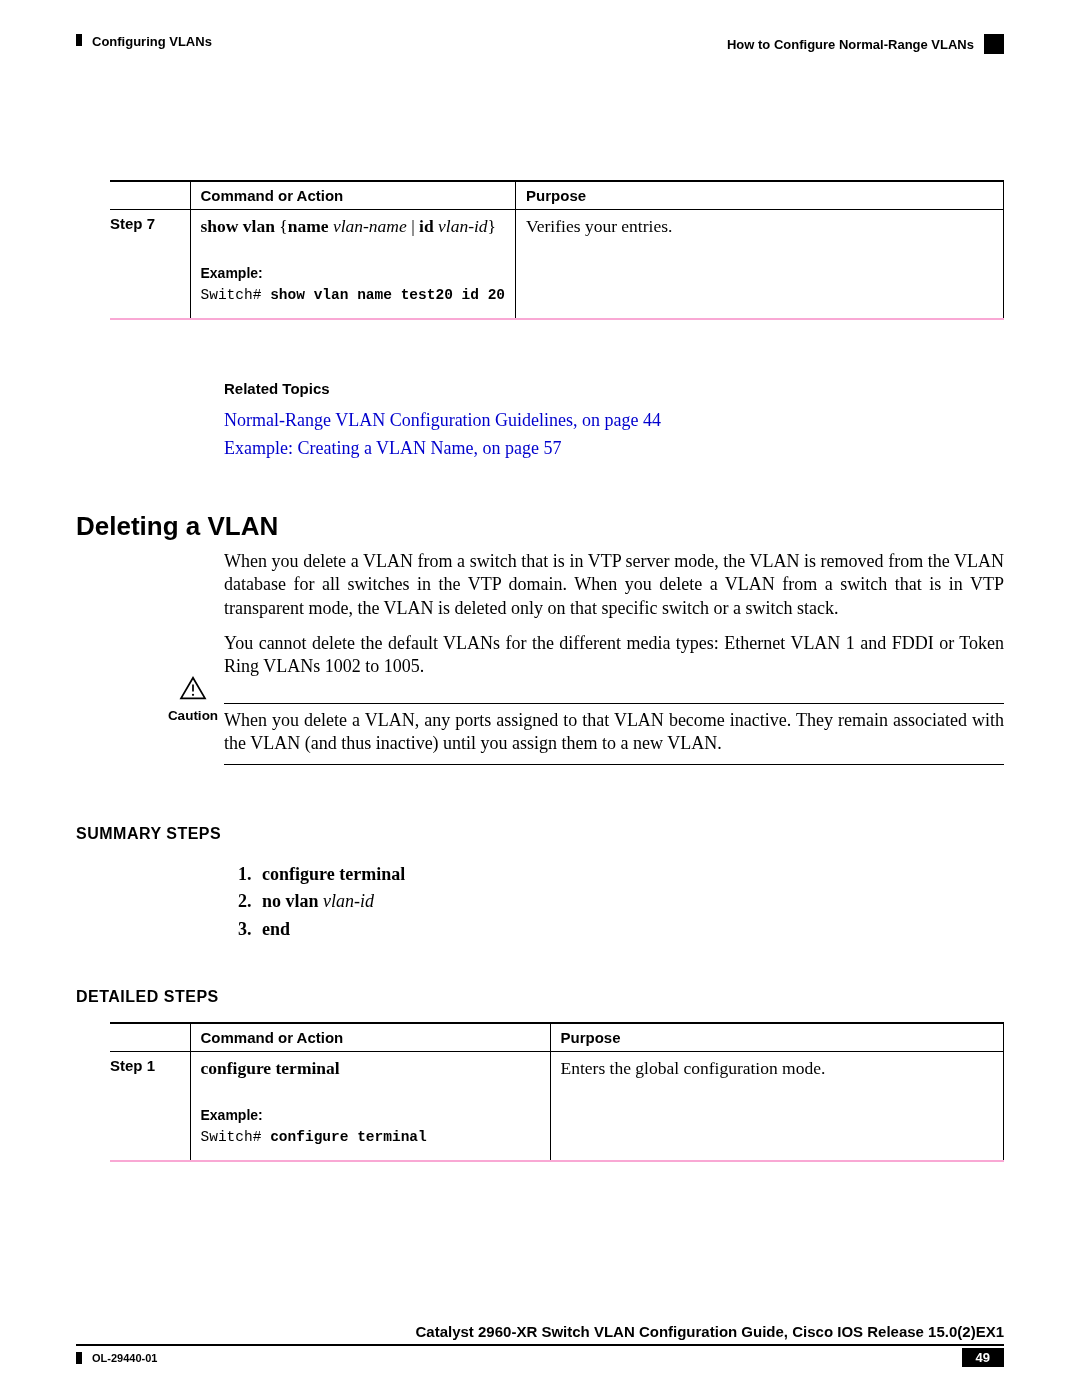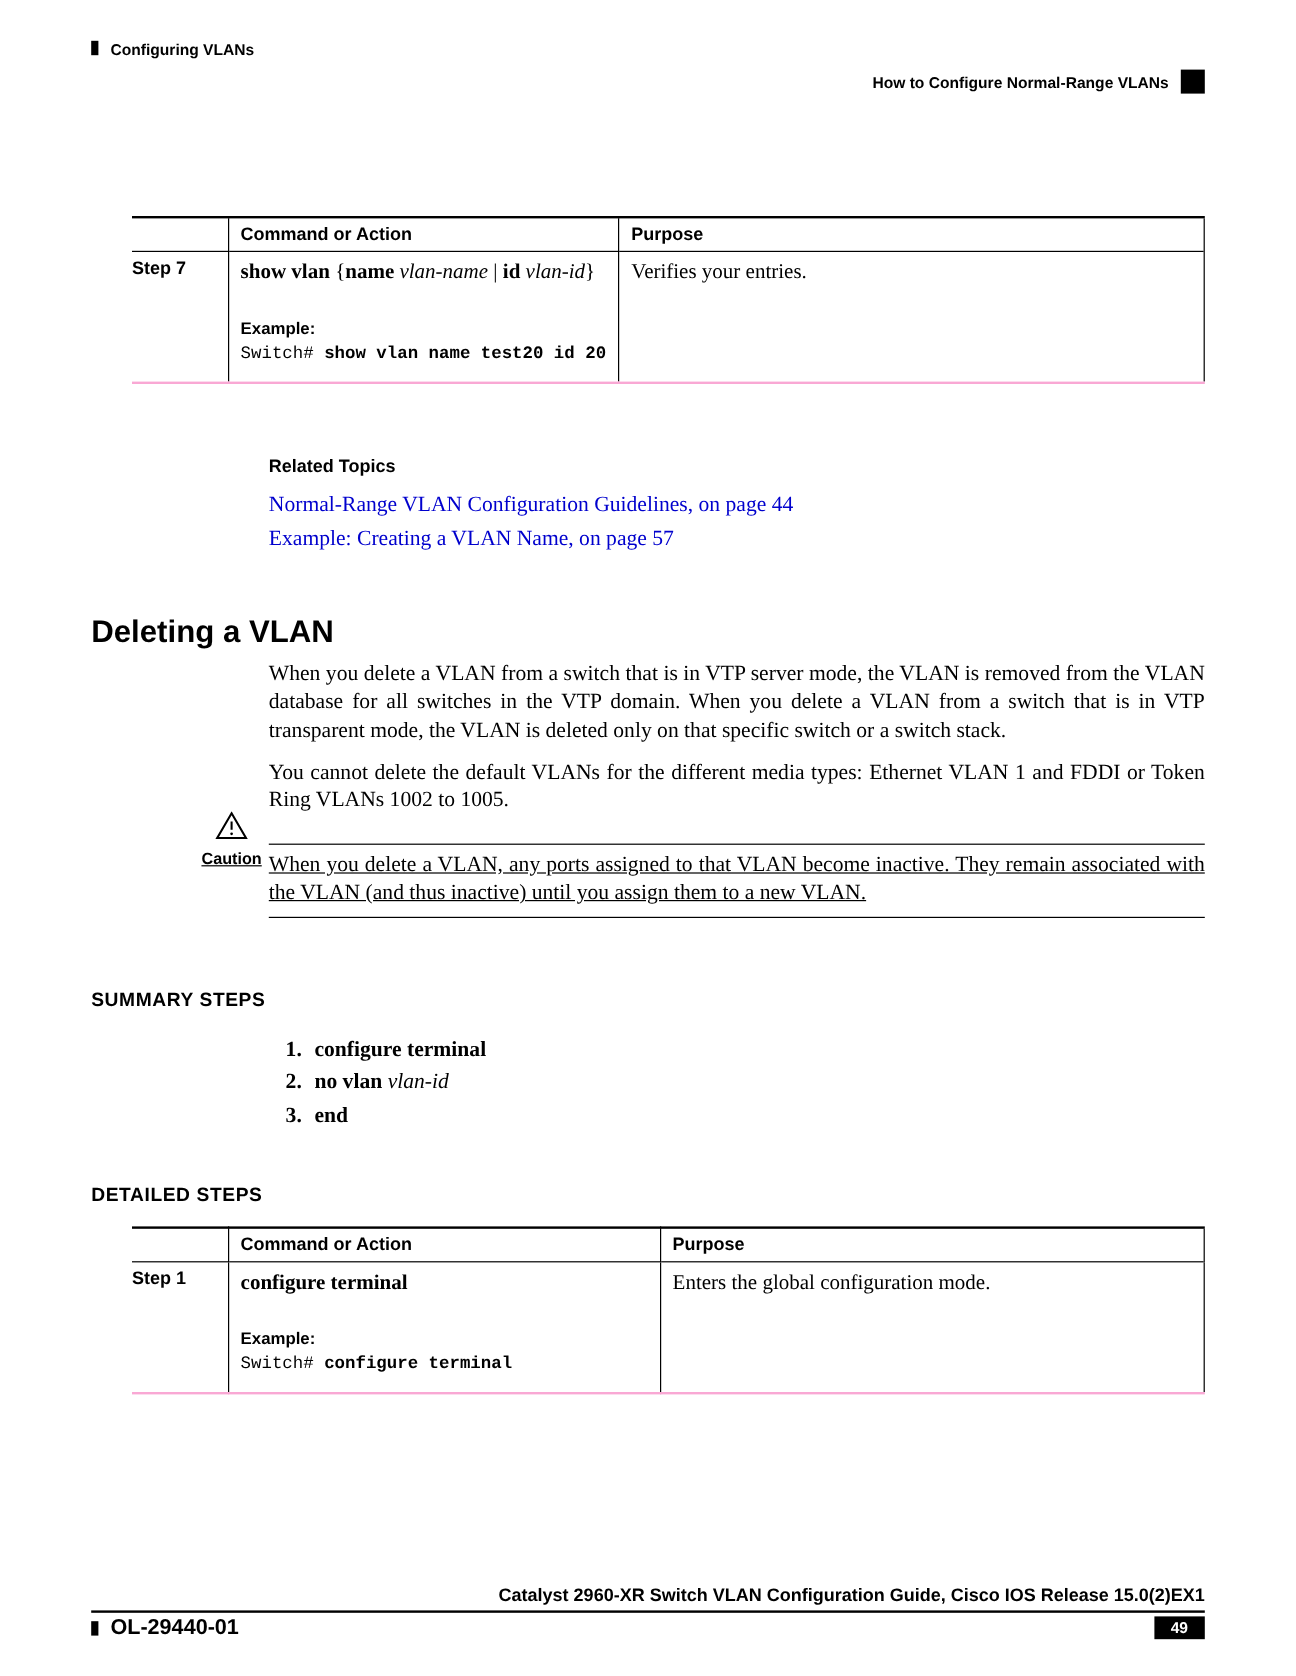--- a/index.html
+++ b/index.html
@@ -11,21 +11,21 @@
     font-size: 17.5px;
     color: #000;
     position: relative;
     padding: 34px 76px 34px 76px;
   }
 
   .top-header { position: relative; height: 56px; }
   .top-left-group { position: absolute; left: 0; top: 0; display: flex; align-items: flex-start; }
   .top-left-bar { width: 6px; height: 12px; background: #000; margin-right: 10px; }
   .top-left-text { font-family: Arial, Helvetica, sans-serif; font-weight: bold; font-size: 13px; }
-  .top-right-group { position: absolute; right: 0; top: 24px; display: flex; align-items: center; }
+  .top-right-group { position: absolute; right: 0; top: 0; display: flex; align-items: center; }
   .top-right-text { font-family: Arial, Helvetica, sans-serif; font-weight: bold; font-size: 13px; margin-right: 10px; }
   .top-right-square { width: 20px; height: 20px; background: #000; }
 
   .table-block { margin-left: 34px; margin-right: 0; }
   table { border-collapse: collapse; width: 100%; }
   th, td { border-left: 1px solid #000; border-right: 1px solid #000; vertical-align: top; }
   th { font-family: Arial, Helvetica, sans-serif; font-weight: bold; font-size: 15px; text-align: left; padding: 5px 10px; }
   thead tr { border-top: 2px solid #000; border-bottom: 1px solid #000; }
   tbody tr.lastrow { border-bottom: 2px solid #f9a8d4; }
   td.step-col { width: 80px; padding: 5px 10px 5px 0; font-family: Arial, Helvetica, sans-serif; font-weight: bold; font-size: 15px; border-left: none; }
@@ -41,21 +41,21 @@
   .example-code .mono-bold { font-weight: bold; }
 
   .related-block { margin-left: 148px; margin-top: 60px; }
   .related-head { font-family: Arial, Helvetica, sans-serif; font-weight: bold; font-size: 15px; margin-bottom: 10px; }
   .related-link { color: #0000cd; font-family: "Times New Roman", serif; font-size: 18px; line-height: 1.55; }
 
   .section-title { font-family: Arial, Helvetica, sans-serif; font-weight: bold; font-size: 26px; margin-left: 0; margin-top: 48px; margin-bottom: 8px; }
   .body-text { margin-left: 148px; font-size: 18px; line-height: 1.3; }
   .body-para { margin-bottom: 12px; text-align: justify; }
 
-  .caution-block { margin-top: 24px; margin-left: 86px; text-decoration: underline; }
+  .caution-block { margin-top: 24px; margin-left: 86px; }
   .caution-hr-wrap { margin-left: 62px; }
   .caution-hr { border: none; border-top: 1px solid #000; margin: 0; }
   .caution-row { display: flex; align-items: flex-start; margin-top: 4px; }
   .caution-icon-col { width: 62px; display: flex; flex-direction: column; align-items: center; padding-top: 0; }
   .warn-triangle { width: 28px; height: 24px; margin-top: -32px; margin-bottom: 6px; }
   .caution-label { font-family: Arial, Helvetica, sans-serif; font-weight: bold; font-size: 13.5px; margin-top: 2px; }
   .caution-text { flex: 1; font-size: 18px; line-height: 1.3; padding-top: 1px; text-align: justify; }
   .caution-hr-bottom { margin-top: 8px; }
 
   .steps-heading { font-family: Arial, Helvetica, sans-serif; font-weight: bold; font-size: 16px; margin-top: 60px; letter-spacing: 0.5px; }
@@ -64,21 +64,21 @@
   .summary-item .num { font-weight: bold; margin-right: 6px; }
   .summary-item .sbold { font-weight: bold; }
   .summary-item .sital { font-style: italic; }
 
   .bottom-footer { position: absolute; bottom: 30px; left: 76px; right: 76px; }
   .footer-line1 { text-align: right; font-family: Arial, Helvetica, sans-serif; font-weight: bold; font-size: 15px; margin-bottom: 4px; }
   .footer-hr { border: none; border-top: 2.5px solid #000; }
   .footer-line2 { display: flex; align-items: center; justify-content: space-between; margin-top: 2px; }
   .footer-left { display: flex; align-items: center; }
   .footer-left-bar { width: 6px; height: 12px; background: #000; margin-right: 10px; }
-  .footer-left-text { font-family: Arial, Helvetica, sans-serif; font-weight: bold; font-size: 18px; }
+  .footer-left-text { font-family: Arial, Helvetica, sans-serif; font-weight: bold; font-size: 11px; }
   .footer-right-box { background: #000; color: #fff; font-family: Arial, Helvetica, sans-serif; font-weight: bold; font-size: 13px; padding: 2px 14px; }
 </style>
 </head>
 <body>
 
 <div class="top-header">
   <div class="top-left-group">
     <div class="top-left-bar"></div>
     <span class="top-left-text">Configuring VLANs</span>
   </div>

